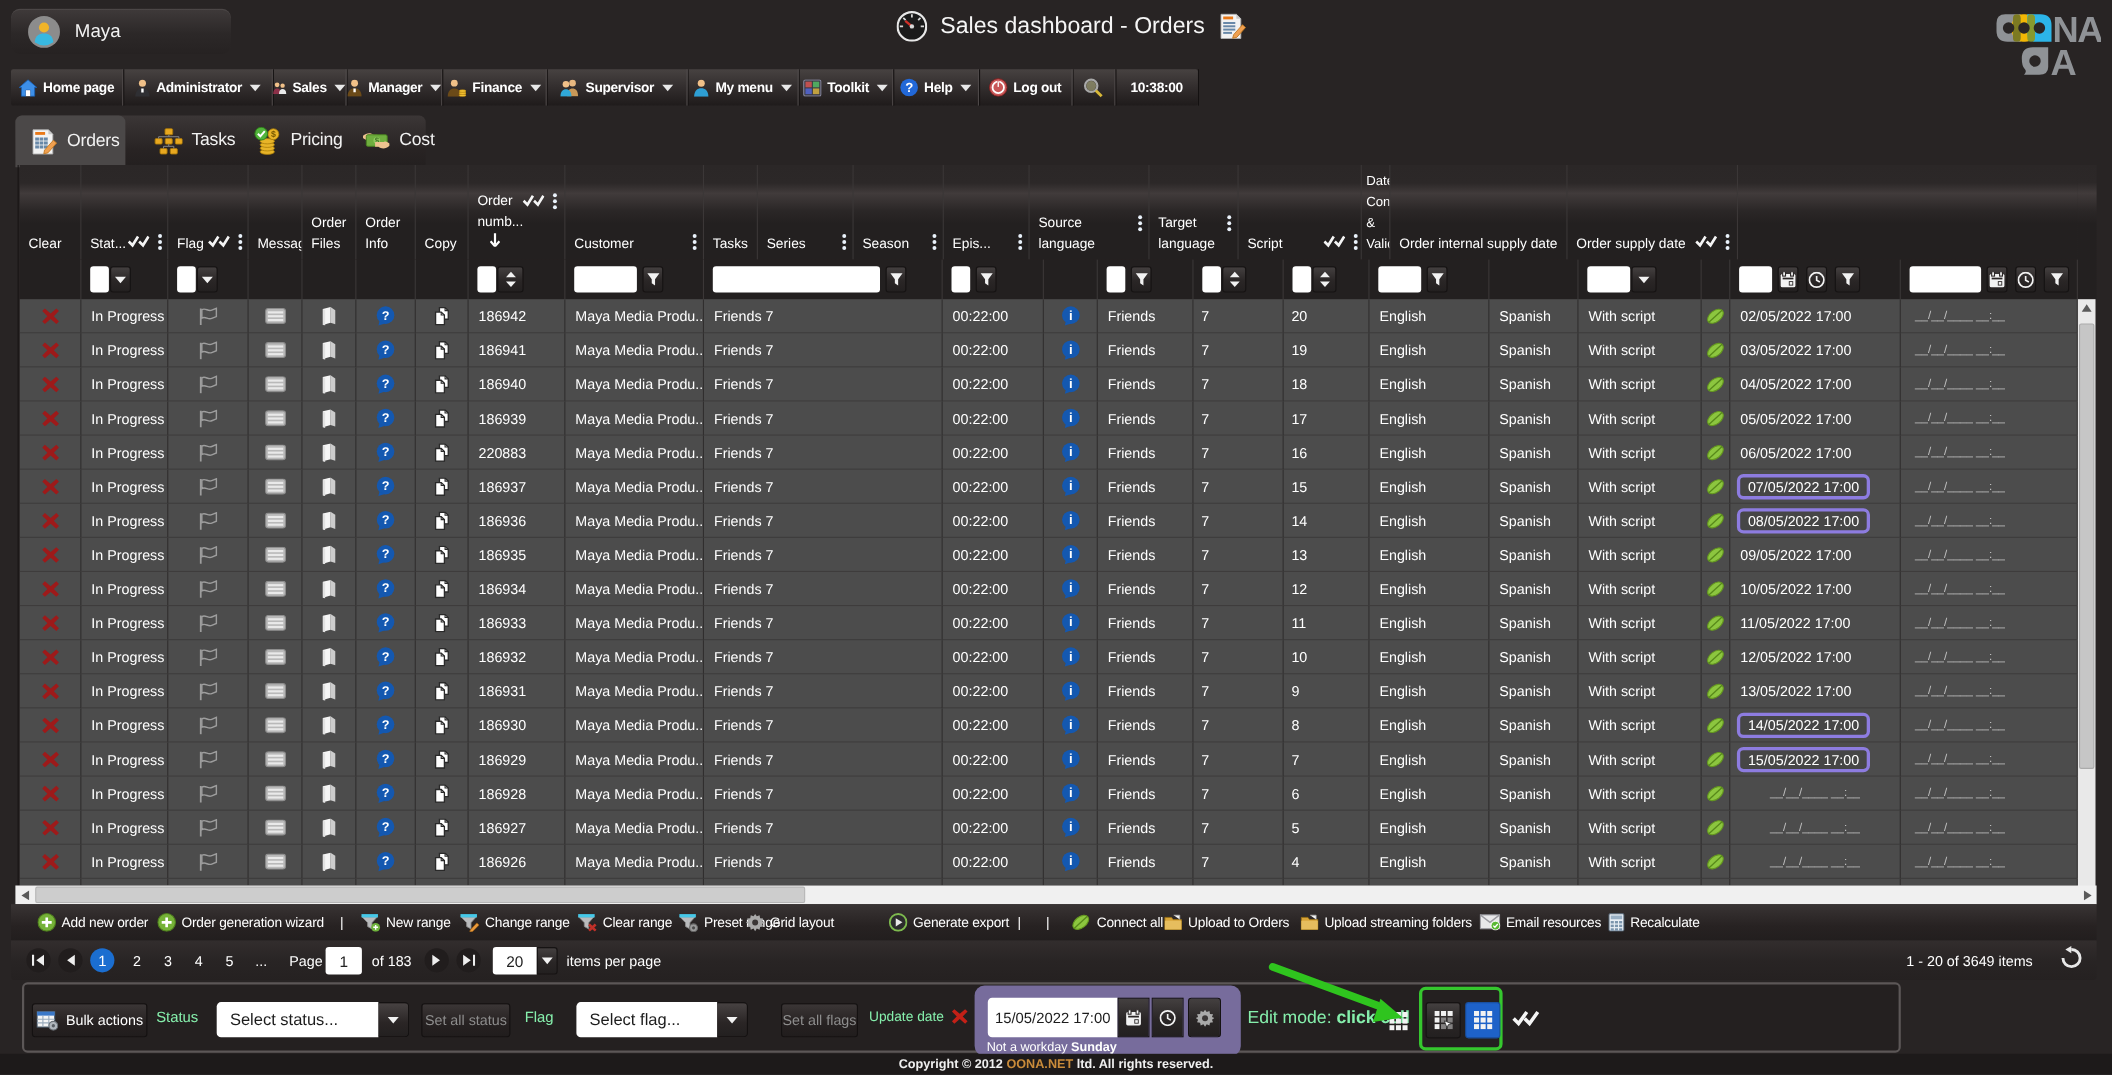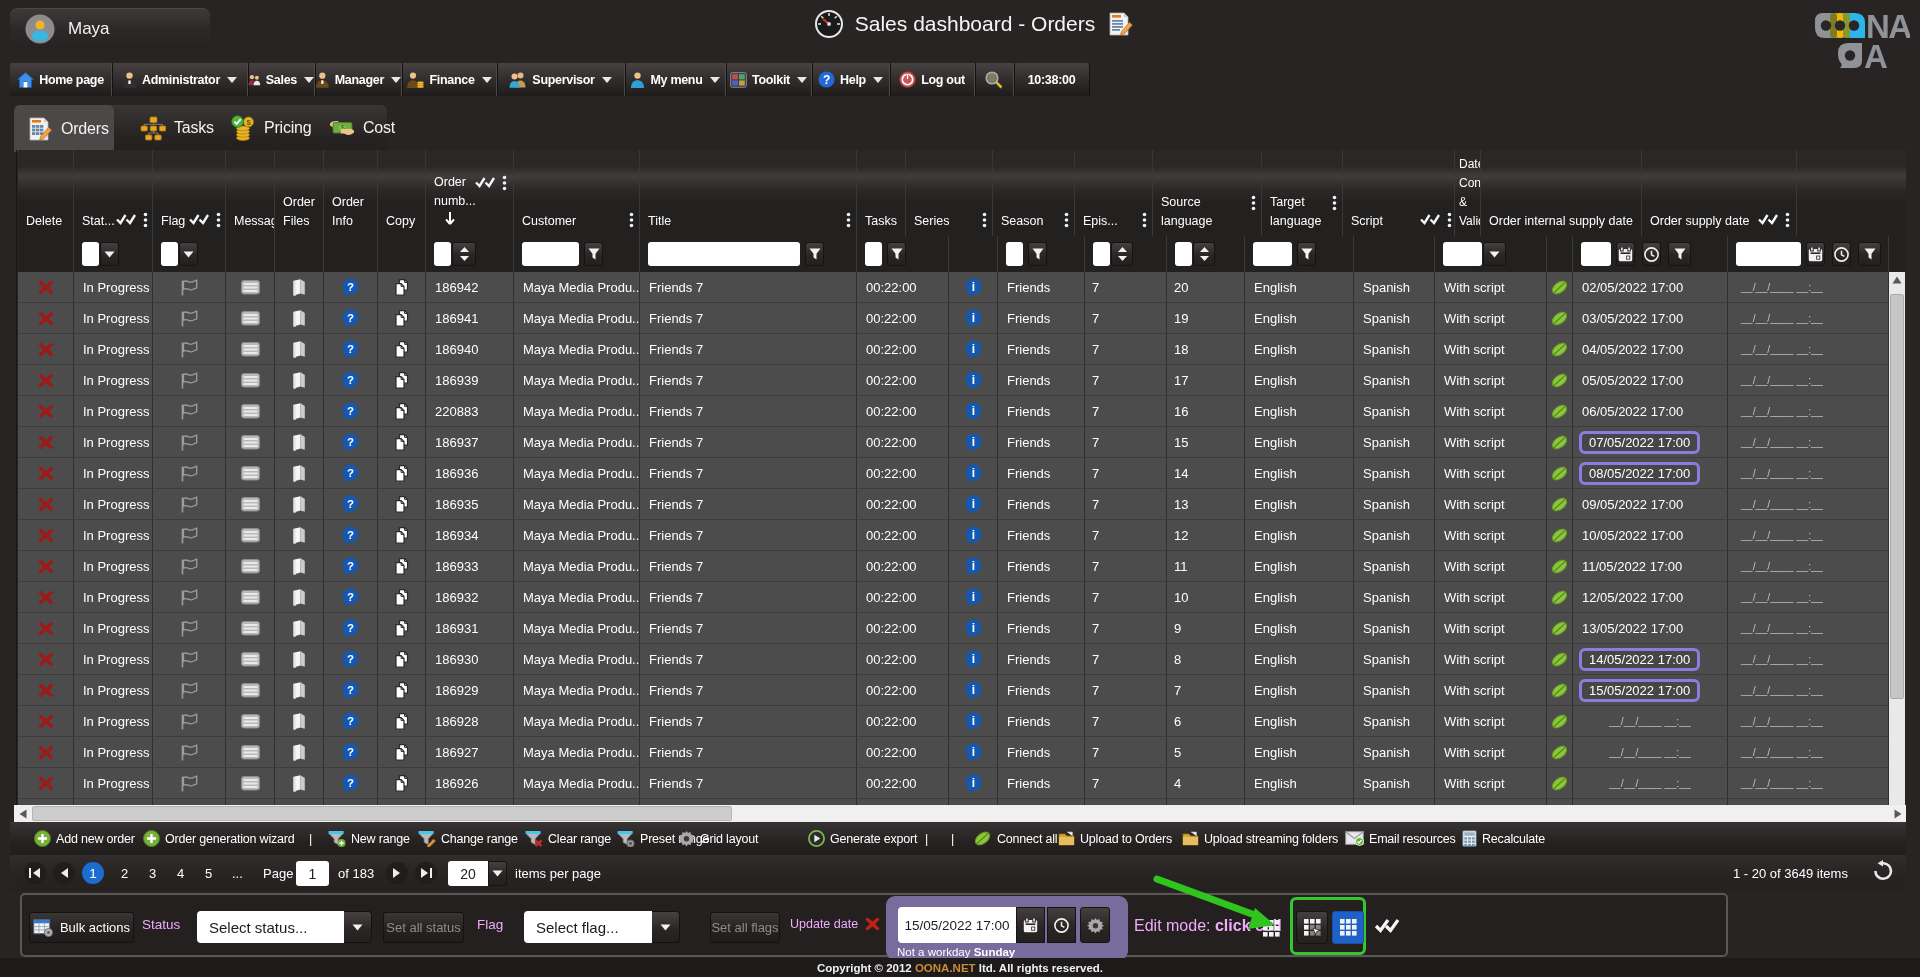--- a/index.html
+++ b/index.html
@@ -48,21 +48,21 @@
 .hsb .th{position:absolute;left:18px;top:1px;height:15px;width:700px;background:#cdcdcd;border:1px solid #b5b5b5;border-radius:2px}
 .hsb .ar{position:absolute;top:0;width:17px;height:17px;display:flex;align-items:center;justify-content:center}
 .toolbar{position:absolute;left:10px;top:822px;width:1896px;height:33px;background:linear-gradient(#393434,#272222 60%,#221e1e)}
 .tlit{position:absolute;top:0;height:33px;display:flex;align-items:center;gap:5px;font-size:12.5px;color:#fff;white-space:nowrap;letter-spacing:-0.2px}
 .pager{position:absolute;left:10px;top:855px;width:1896px;height:36px;background:linear-gradient(#322d2d,#282424 55%,#252121);border-radius:0 0 3px 3px}
 .pgc{position:absolute;top:7px;width:22px;height:22px;border-radius:50%;background:#211d1d;display:flex;align-items:center;justify-content:center}
 .pgnum{position:absolute;top:11px;font-size:13px;color:#fff}
 .pgtxt{position:absolute;top:11px;font-size:13px;color:#fff;white-space:nowrap}
 .pgin{position:absolute;top:6px;height:25px;background:#fff;border-radius:3px;color:#222;font-size:14px;display:flex;align-items:center;justify-content:center}
 .botpanel{position:absolute;left:20px;top:893px;width:1708px;height:64px;border:2px solid #5c5757;border-radius:5px;background:#242020}
-.bp-lbl{position:absolute;top:22px;font-size:13.5px;color:#f0abfc;white-space:nowrap}
+.bp-lbl{position:absolute;top:22px;font-size:13.5px;color:#86efac;white-space:nowrap}
 .bp-btn{position:absolute;top:17px;height:31px;background:linear-gradient(#3b3636,#262121 60%,#211d1d);border:1px solid #141111;border-radius:3px;
  display:flex;align-items:center;justify-content:center;gap:7px;font-size:13px;color:#fff;white-space:nowrap}
 .bp-btn.dis{color:#8d8d8d}
 .bp-sel{position:absolute;top:16px;height:32px;display:flex}
 .bp-sel .w{background:#fff;border-radius:4px 0 0 4px;color:#1c1c1c;font-size:15px;display:flex;align-items:center;padding-left:12px}
 .bp-sel .a{width:28px;background:linear-gradient(#474242,#2a2525 60%,#232020);border:1px solid #141111;border-left:none;border-radius:0 4px 4px 0;display:flex;align-items:center;justify-content:center}
 .copyright{position:absolute;left:0;top:958px;width:100%;height:19px;background:#1d1a1a;display:flex;align-items:center;justify-content:center;
  font-size:11.5px;font-weight:bold;color:#f0f0f0}
 .dbtn{position:absolute;background:linear-gradient(#444040,#2a2626 55%,#232020);border:1px solid #161313;border-radius:3px;display:flex;align-items:center;justify-content:center}
 </style></head><body>
@@ -280,21 +280,21 @@
         <circle cx="13.5" cy="12.7" r="3" fill="#8fc95f"></circle>
         <text x="13.5" y="15.4" font-family="Liberation Sans" font-size="7" fill="#2a5a10" text-anchor="middle">$</text>
         <path d="M25 17.5 C22 20.5 18 20.5 15 18.5 L12 18.5 L12 14 L20 14 C22 13 23.5 14.5 25 15.5 Z" fill="#edc28f"></path>
       </svg>
       <span>Cost</span>
     </div>
 </div>
 <div class="grid">
  <div class="ghead">
       <div class="hc c-delete">
-        <div class="hl one">Delete</div>
+        <div class="hl one">Clear</div>
       </div>
       <div class="hc c-status">
         <div class="hl one">Stat...<span class="hic" style="right:16px">
             <svg width="20" height="14" viewBox="0 0 20 14">
               <path d="M1 7.5 L4.5 11 L9.5 3" stroke="#f5f5f5" stroke-width="2.4" fill="none"></path>
               <path d="M10.5 7.5 L14 11 L19 3" stroke="#f5f5f5" stroke-width="2.4" fill="none"></path>
             </svg>
           </span><span class="hic" style="right:4px">
             <svg width="5" height="16" viewBox="0 0 5 16">
               <circle cx="2.5" cy="2.5" r="1.8" fill="#eaf2fb"></circle>
@@ -340,29 +340,20 @@
               <circle cx="2.5" cy="2.5" r="1.8" fill="#eaf2fb"></circle>
               <circle cx="2.5" cy="8" r="1.8" fill="#eaf2fb"></circle>
               <circle cx="2.5" cy="13.5" r="1.8" fill="#eaf2fb"></circle>
             </svg>
           </span><br>numb...<br><span style="display:inline-block;margin-left:10px"><svg width="12" height="14" viewBox="0 0 12 14">
               <path d="M6 1 V11 M6 13 L2 8.4 M6 13 L10 8.4" stroke="#fff" stroke-width="2" fill="none"></path>
             </svg></span></div>
       </div>
       <div class="hc c-cust">
         <div class="hl one">Customer<span class="hic" style="right:5px">
-            <svg width="5" height="16" viewBox="0 0 5 16">
-              <circle cx="2.5" cy="2.5" r="1.8" fill="#eaf2fb"></circle>
-              <circle cx="2.5" cy="8" r="1.8" fill="#eaf2fb"></circle>
-              <circle cx="2.5" cy="13.5" r="1.8" fill="#eaf2fb"></circle>
-            </svg>
-          </span></div>
-      </div>
-      <div class="hc c-title">
-        <div class="hl one">Title<span class="hic" style="right:5px">
             <svg width="5" height="16" viewBox="0 0 5 16">
               <circle cx="2.5" cy="2.5" r="1.8" fill="#eaf2fb"></circle>
               <circle cx="2.5" cy="8" r="1.8" fill="#eaf2fb"></circle>
               <circle cx="2.5" cy="13.5" r="1.8" fill="#eaf2fb"></circle>
             </svg>
           </span></div>
       </div>
       <div class="hc c-tasks">
         <div class="hl one">Tasks</div>
       </div>

